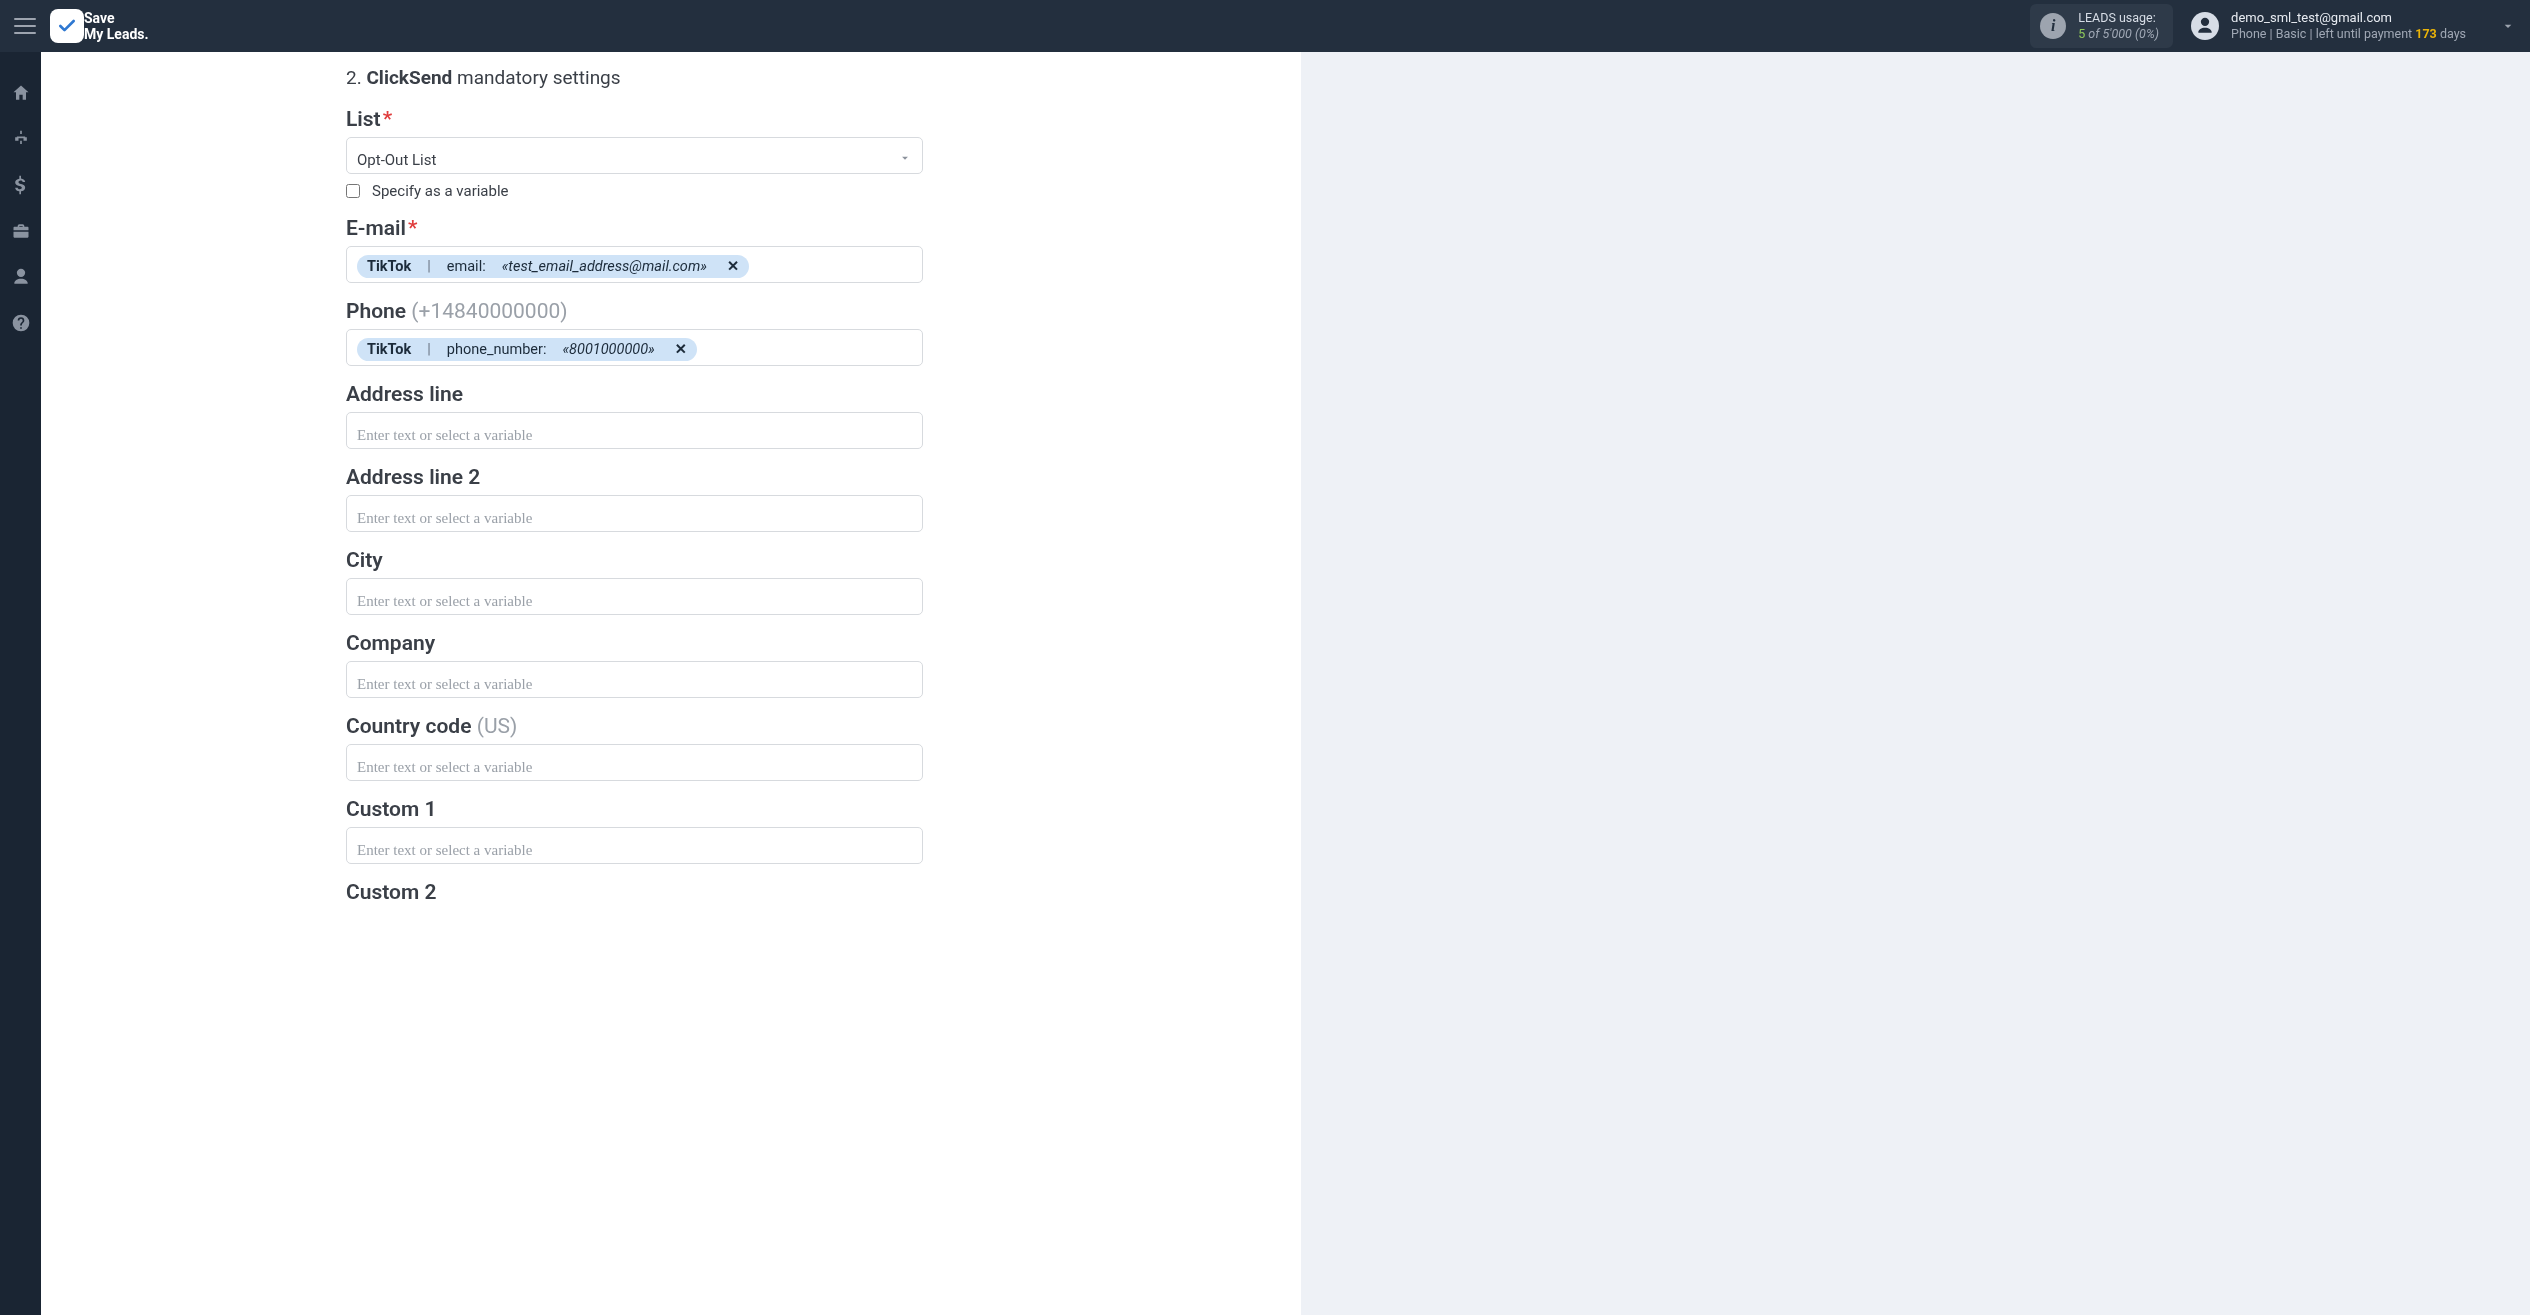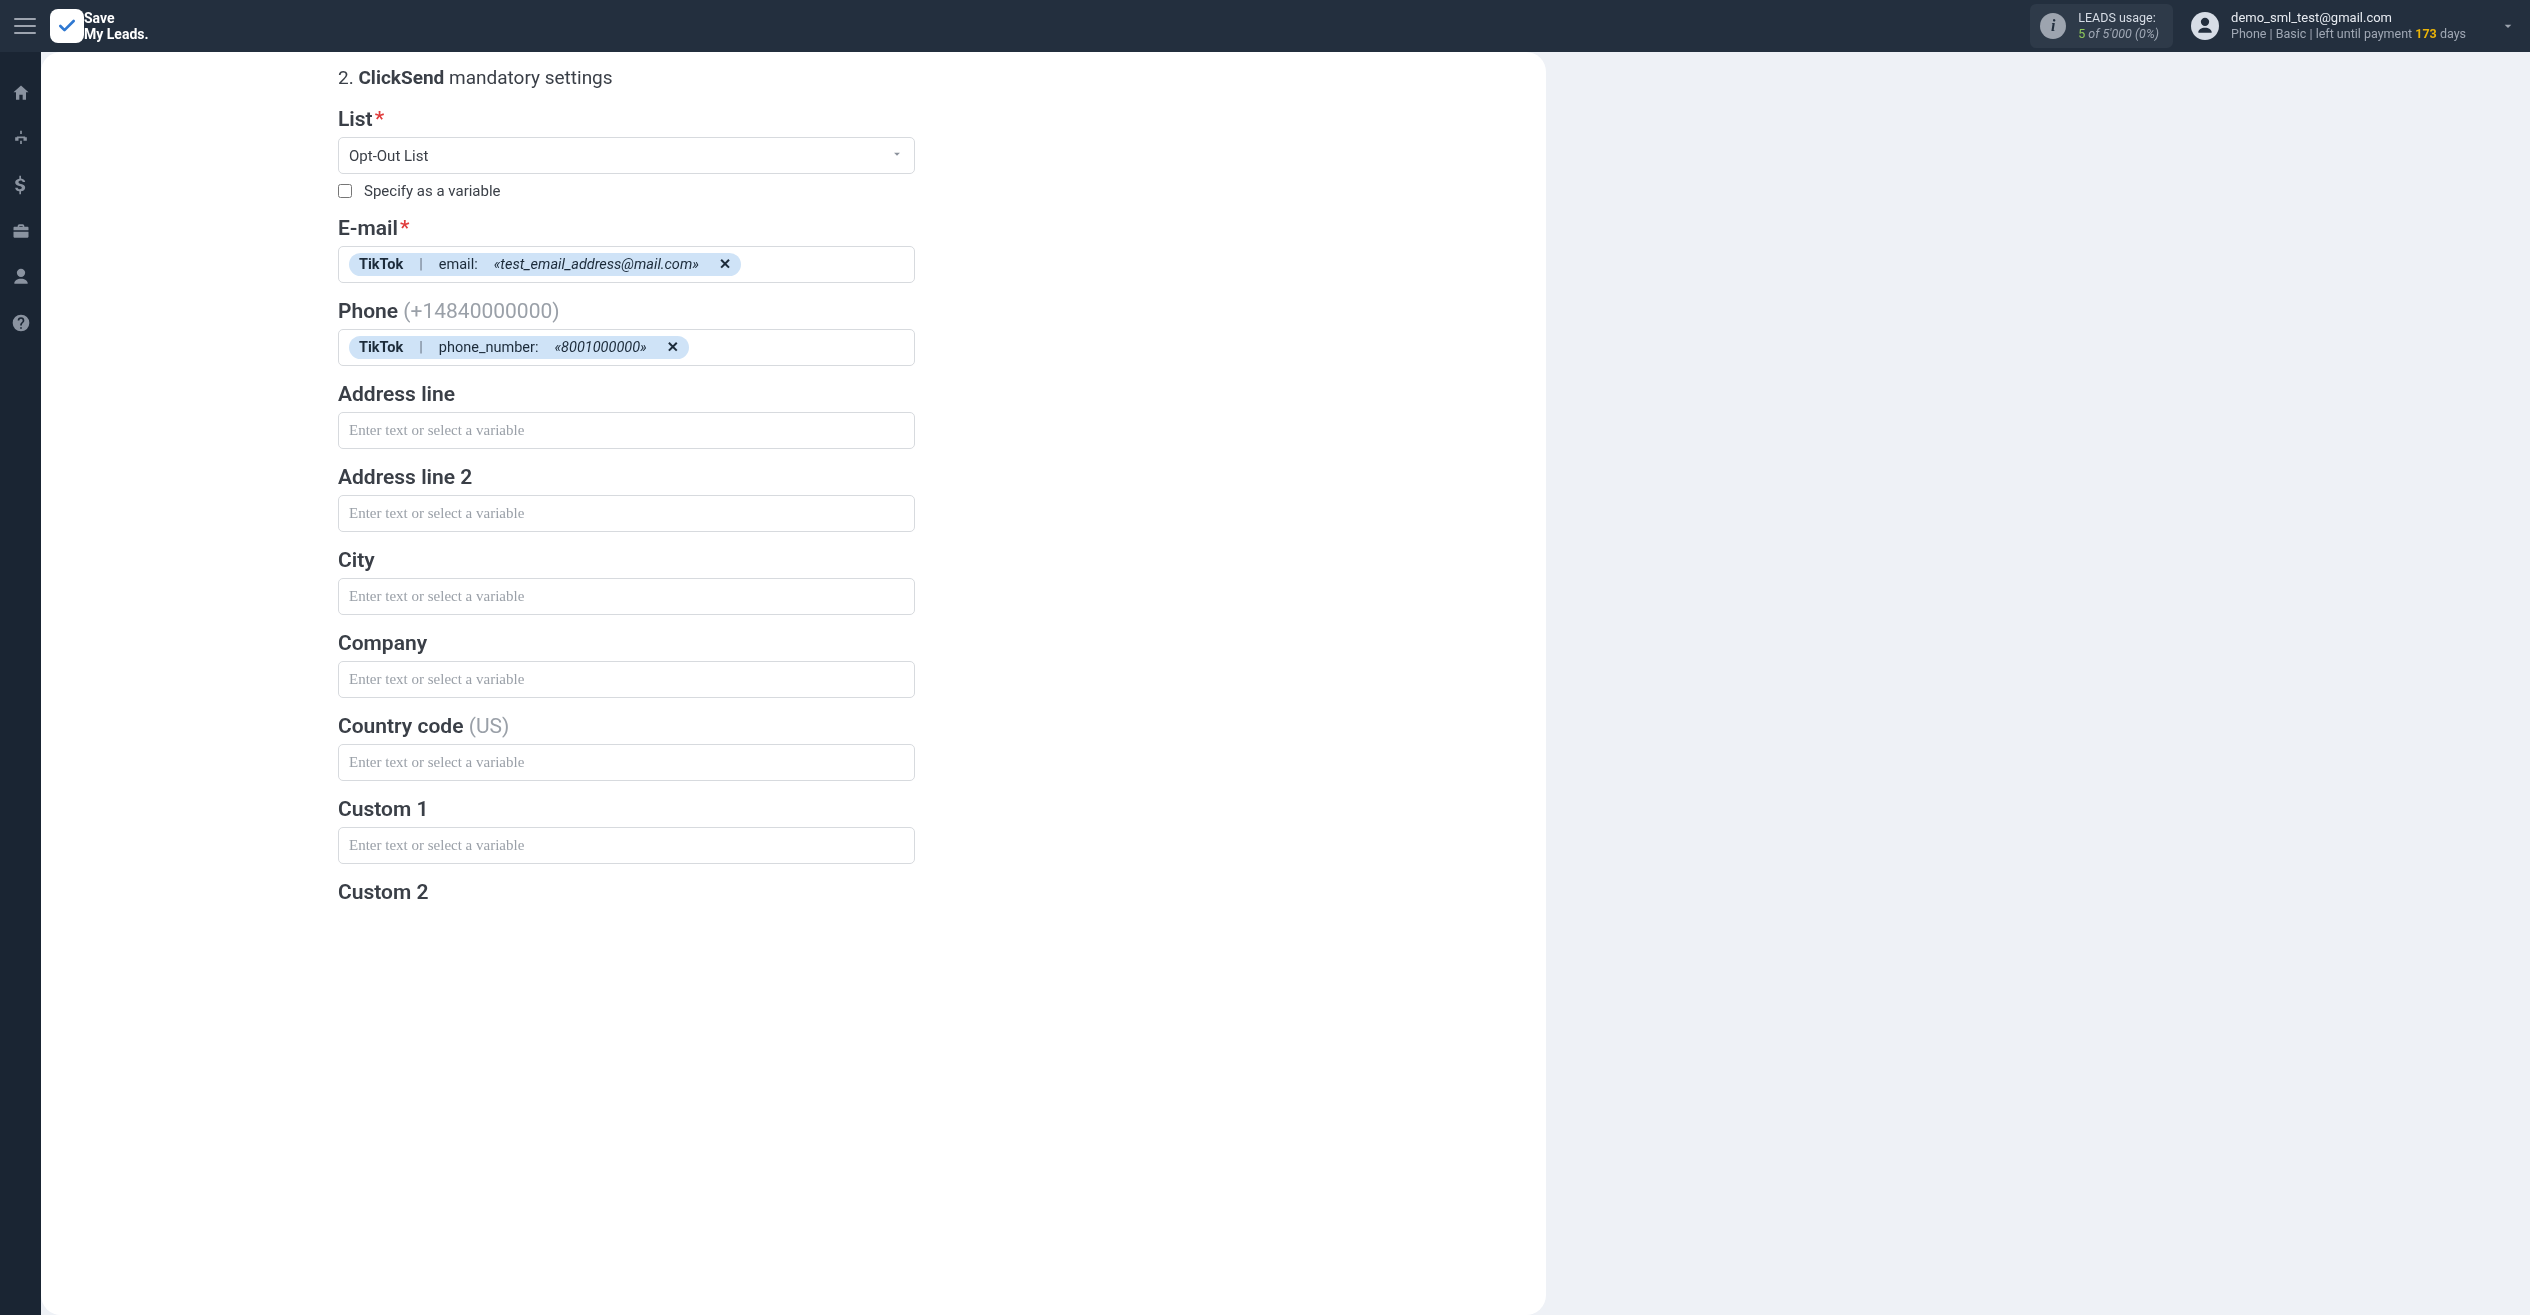--- a/index.html
+++ b/index.html
@@ -40,32 +40,32 @@
   .caret{margin-left:22px;color:#9da4af;}
   .caret svg{width:16px;height:16px;display:block;}
 
   
   .sidebar{position:fixed;top:var(--topbar-h);left:0;bottom:0;width:var(--sidebar-w);background:var(--sidebar-bg);display:flex;flex-direction:column;align-items:center;padding-top:30px;gap:24px;z-index:15;}
   .side-ic{width:22px;height:22px;color:#8a93a0;cursor:pointer;display:flex;align-items:center;justify-content:center;}
   .side-ic svg{width:20px;height:20px;fill:currentColor;}
 
   
   .stage{position:fixed;top:var(--topbar-h);left:var(--sidebar-w);right:0;bottom:0;overflow:auto;}
-  .card{background:#fff;margin:0 0 0 0;min-height:100%;width:1505px;padding:6px 0 40px 0;border-radius:20px;}
+  .card{background:#fff;margin:0 0 0 0;min-height:100%;width:1260px;padding:6px 0 40px 8px;}
   .inner{padding:0 0 0 297px;width:875px;}
 
   .section-title{font-size:19px;color:var(--text-dark);margin:8px 0 18px;font-weight:400;}
   .section-title b{font-weight:700;}
 
   .field{margin-bottom:16px;}
   .flabel{font-size:21px;color:var(--text-dark);font-weight:600;margin-bottom:6px;display:block;}
   .flabel .req{color:var(--star);margin-left:2px;}
   .flabel .hint{color:#9aa0a8;font-weight:400;}
 
-  .control{position:relative;width:577px;border:1px solid var(--border);border-radius:5px;background:#fff;min-height:37px;display:flex;align-items:center;padding:4px 10px;font-size:15px;color:var(--text-dark);}
+  .control{position:relative;width:577px;border:1px solid var(--border);border-radius:5px;background:#fff;min-height:37px;display:flex;align-items:flex-end;padding:4px 10px;font-size:15px;color:var(--text-dark);}
   .control.select{justify-content:space-between;cursor:pointer;}
   .control.select .chev{color:#8c929c;}
   .control.select .chev svg{width:14px;height:14px;}
   .control input.plain{border:none;outline:none;width:100%;font-size:15px;color:var(--text-dark);background:transparent;font-family:Liberation Serif, serif;}
   .control input.plain::placeholder{color:#9aa0a8;}
 
   .chip{display:inline-flex;align-items:center;background:var(--chip-bg);color:var(--chip-text);border-radius:14px;padding:3px 10px 3px 10px;font-size:14.5px;gap:16px;}
   .chip .src{font-weight:700;}
   .chip .sep{color:#6b7685;}
   .chip .val{font-style:italic;}

